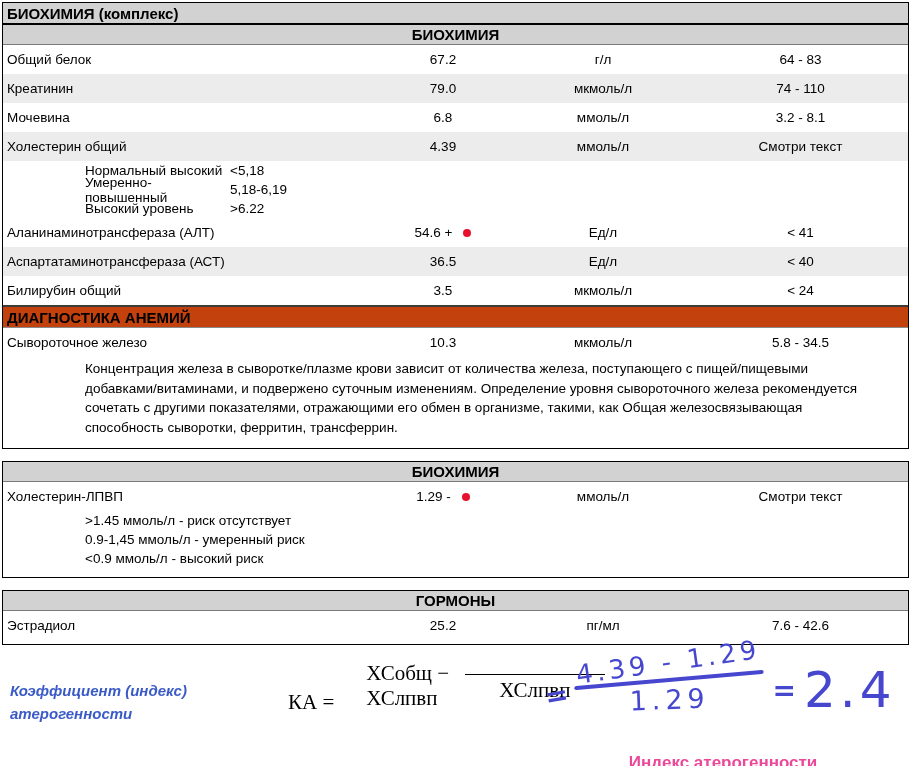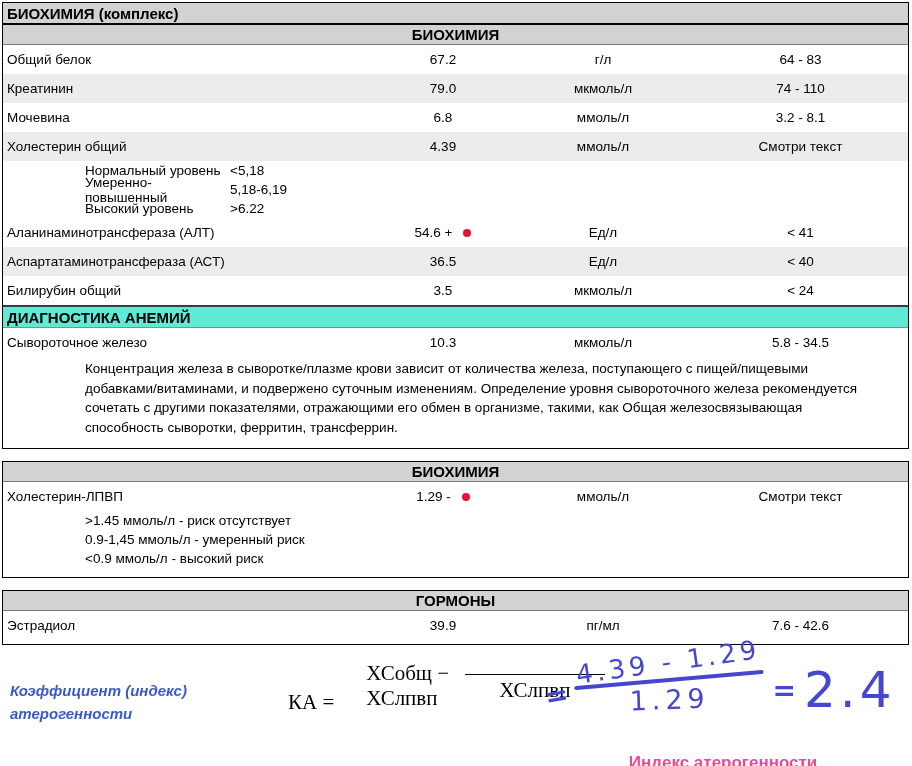--- a/index.html
+++ b/index.html
@@ -7,21 +7,21 @@
     font-family: "Liberation Sans", sans-serif; overflow: hidden; }
   .wrap { padding: 2px 3px 0 2px; }
 
   .block { border: 1px solid #000; background: #fff; }
   .gap { height: 12px; }
 
   .hdr1 { background: #d2d2d2; font-weight: bold; font-size: 15px;
     padding: 2px 4px 1px; border-bottom: 2px solid #000; }
   .hdr2 { background: #d2d2d2; font-weight: bold; font-size: 15px;
     padding: 1px 4px; border-bottom: 1px solid #7a7a7a; text-align: center; }
-  .hdr-mid { background: #5eead4; font-weight: bold; font-size: 15px;
+  .hdr-mid { background: #c2410c; font-weight: bold; font-size: 15px;
     padding: 2px 4px 1px; border-top: 2px solid #3c3c3c; border-bottom: 1px solid #8a8a8a; }
 
   .lab-row { display: grid; grid-template-columns: 370px 140px 180px 1fr;
     align-items: center; height: 29px; font-size: 13.5px; }
   .lab-row .name { padding-left: 4px; white-space: nowrap; }
   .cell-c { text-align: center; }
   .stripe { background: #ececec; }
   .valflex { display: flex; justify-content: center; align-items: center; }
   .dot { display: inline-block; width: 8px; height: 8px; border-radius: 50%;
     background: #e8112d; margin-left: 11px; }
@@ -101,21 +101,21 @@
       <div class="cell-c">3.2 - 8.1</div>
     </div>
     <div class="lab-row stripe">
       <div class="name">Холестерин общий</div>
       <div class="cell-c">4.39</div>
       <div class="cell-c">ммоль/л</div>
       <div class="cell-c">Смотри текст</div>
     </div>
 
     <div class="sub-row">
-      <span class="sub-label">Нормальный уровень</span>
+      <span class="sub-label">Нормальный высокий</span>
       <span>&lt;5,18</span>
     </div>
     <div class="sub-row">
       <span class="sub-label">Умеренно-повышенный</span>
       <span>5,18-6,19</span>
     </div>
     <div class="sub-row">
       <span class="sub-label">Высокий уровень</span>
       <span>&gt;6.22</span>
     </div>
@@ -169,21 +169,21 @@
     <div class="sub-row">0.9-1,45 ммоль/л - умеренный риск</div>
     <div class="sub-row">&lt;0.9 ммоль/л - высокий риск</div>
   </div>
 
   <div class="gap"></div>
 
   <div class="block pad-b2">
     <div class="hdr2">ГОРМОНЫ</div>
     <div class="lab-row">
       <div class="name">Эстрадиол</div>
-      <div class="cell-c">39.9</div>
+      <div class="cell-c">25.2</div>
       <div class="cell-c">пг/мл</div>
       <div class="cell-c">7.6 - 42.6</div>
     </div>
   </div>
 
   <div class="bottom">
 
     <div class="ka-label">
       <div>Коэффициент (индекс)</div>
       <div>атерогенности</div>

